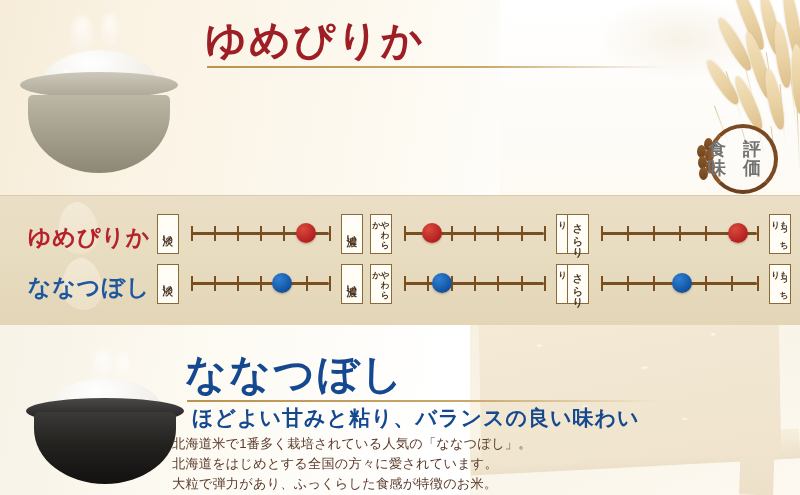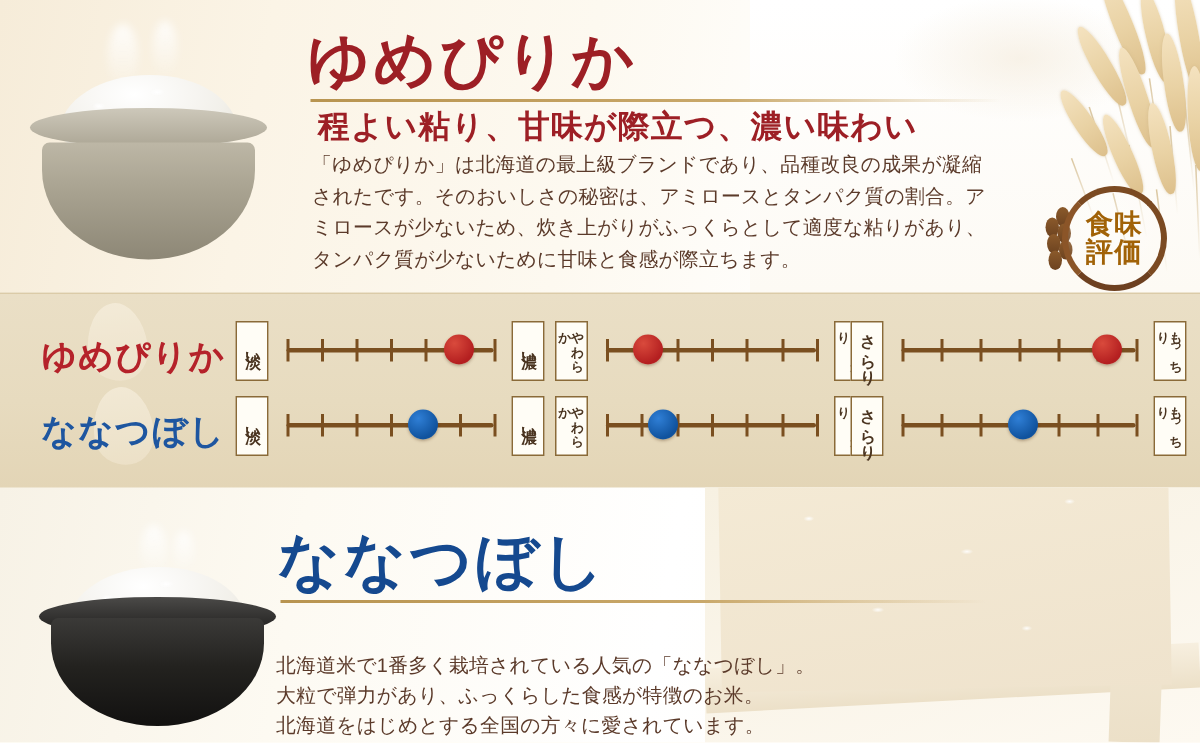--- a/index.html
+++ b/index.html
@@ -36,22 +36,22 @@
   .body-yume{position:absolute;left:208px;top:100px;width:455px;
     font-size:13.2px;line-height:1.58;color:#5b3a2a;letter-spacing:.2px;}
 
   
   .badge{position:absolute;left:700px;top:120px;width:86px;height:86px;}
   .badge-ring{position:absolute;left:8px;top:4px;width:70px;height:70px;border-radius:50%;
     border:4px solid #7b4a22;box-sizing:border-box;
     border-left-color:#8b5528;border-bottom-color:#6d4020;
     background:radial-gradient(circle at 40% 35%, rgba(255,255,255,.35), rgba(255,255,255,0) 70%);}
   .badge-txt{position:absolute;left:8px;top:4px;width:70px;height:70px;
-    display:flex;flex-direction:column;align-items:center;justify-content:center;
-    color:#a16207;font-weight:700;font-size:18px;line-height:1.05;letter-spacing:1px;}
+    display:flex;flex-direction:row;align-items:center;justify-content:center;
+    color:#737373;font-weight:700;font-size:18px;line-height:1.05;letter-spacing:1px;}
   .badge-ear{position:absolute;left:-4px;top:18px;width:22px;height:48px;}
   .badge-ear i{position:absolute;display:block;width:9px;height:13px;border-radius:50%;
     background:linear-gradient(180deg,#8b5a2b,#6d4320);}
 
   
   .panel-chart{position:absolute;left:0;top:195px;width:800px;height:130px;
     background:linear-gradient(180deg,#eadfc6,#e7dbbf 55%,#e3d5b6);
     border-top:1px solid #dbcba8;border-bottom:1px solid #d8c7a2;}
   .grain-deco{position:absolute;left:52px;top:200px;width:62px;height:118px;opacity:.55;}
   .grain-deco span{position:absolute;display:block;width:40px;height:52px;
@@ -100,21 +100,21 @@
     transform:rotate(-1deg);}
   .masu-edge{position:absolute;background:linear-gradient(180deg,#f7efdf,#ece0c8);}
 
   .title-nana{position:absolute;left:185px;top:352px;width:470px;
     font-size:41px;line-height:1.1;color:#15498f;font-weight:700;letter-spacing:2px;
     font-family:"DejaVu Sans","Liberation Sans",sans-serif;}
   .rule-bot{position:absolute;left:187px;top:400px;width:470px;height:2px;
     background:linear-gradient(90deg,#b89450,#c9a86a 60%,rgba(201,168,106,0));}
   .sub-nana{position:absolute;left:192px;top:404px;width:470px;
     font-size:21px;color:#15498f;letter-spacing:1px;font-weight:600;}
-  .body-nana{position:absolute;left:184px;top:434px;width:450px;
+  .body-nana{position:absolute;left:172px;top:434px;width:450px;
     font-size:13.2px;line-height:1.52;color:#5b3a2a;letter-spacing:.2px;}
 
   
   .bowl-wrap{position:absolute;}
   .bowl-top{left:14px;top:14px;width:170px;height:165px;}
   .bowl-bot{left:20px;top:350px;width:170px;height:140px;}
   .steam{position:absolute;border-radius:50%;filter:blur(3px);
     background:linear-gradient(180deg,rgba(255,255,255,.85),rgba(255,255,255,0));}
   .bowl-body{position:absolute;left:14px;bottom:6px;width:142px;height:78px;
     border-radius:6px 6px 60% 60%/6px 6px 92% 92%;}
@@ -164,22 +164,20 @@
   <div class="bowl-wrap bowl-top">
     <div class="steam" style="left:58px;top:2px;width:20px;height:44px;"></div>
     <div class="steam" style="left:88px;top:0px;width:16px;height:38px;"></div>
     <div class="rice-mound" style="top:36px;"></div>
     <div class="bowl-rim" style="top:58px;background:linear-gradient(180deg,#cdc8ba,#aca695);"></div>
     <div class="bowl-body" style="background:linear-gradient(180deg,#bdb7a6 0%,#a9a391 40%,#8d8776 100%);"></div>
   </div>
 
   <div class="title-yume">ゆめぴりか</div>
   <div class="rule-top"></div>
-  <div class="sub-yume">程よい粘り、甘味が際立つ、濃い味わい</div>
-  <div class="body-yume">「ゆめぴりか」は北海道の最上級ブランドであり、品種改良の成果が凝縮されたです。そのおいしさの秘密は、アミロースとタンパク質の割合。アミロースが少ないため、炊き上がりがふっくらとして適度な粘りがあり、タンパク質が少ないために甘味と食感が際立ちます。</div>
 
   <div class="badge">
     <div class="badge-ear">
       <i style="left:8px;top:0px;"></i>
         <i style="left:1px;top:7px;"></i>
       <i style="left:9px;top:11px;"></i>
         <i style="left:2px;top:18px;"></i>
       <i style="left:10px;top:22px;"></i>
         <i style="left:3px;top:29px;"></i>
     </div>
@@ -295,19 +293,20 @@
   <div class="bowl-wrap bowl-bot">
     <div class="steam" style="left:74px;top:0px;width:17px;height:34px;"></div>
     <div class="steam" style="left:96px;top:4px;width:13px;height:28px;"></div>
     <div class="rice-mound" style="top:28px;"></div>
     <div class="bowl-rim" style="top:48px;background:linear-gradient(180deg,#4b4a48,#1c1b1a);"></div>
     <div class="bowl-body" style="height:72px;background:linear-gradient(180deg,#3b3a38 0%,#23221f 45%,#121110 100%);"></div>
   </div>
 
   <div class="title-nana">ななつぼし</div>
   <div class="rule-bot"></div>
+  <div class="sub-nana">ほどよい甘みと粘り、バランスの良い味わい</div>
   <div class="body-nana">
     <div>北海道米で1番多く栽培されている人気の「ななつぼし」。</div>
+    <div>北海道をはじめとする全国の方々に愛されています。</div>
     <div>大粒で弾力があり、ふっくらした食感が特徴のお米。</div>
-    <div>北海道をはじめとする全国の方々に愛されています。</div>
   </div>
 
 </div>
 
 </body></html>

